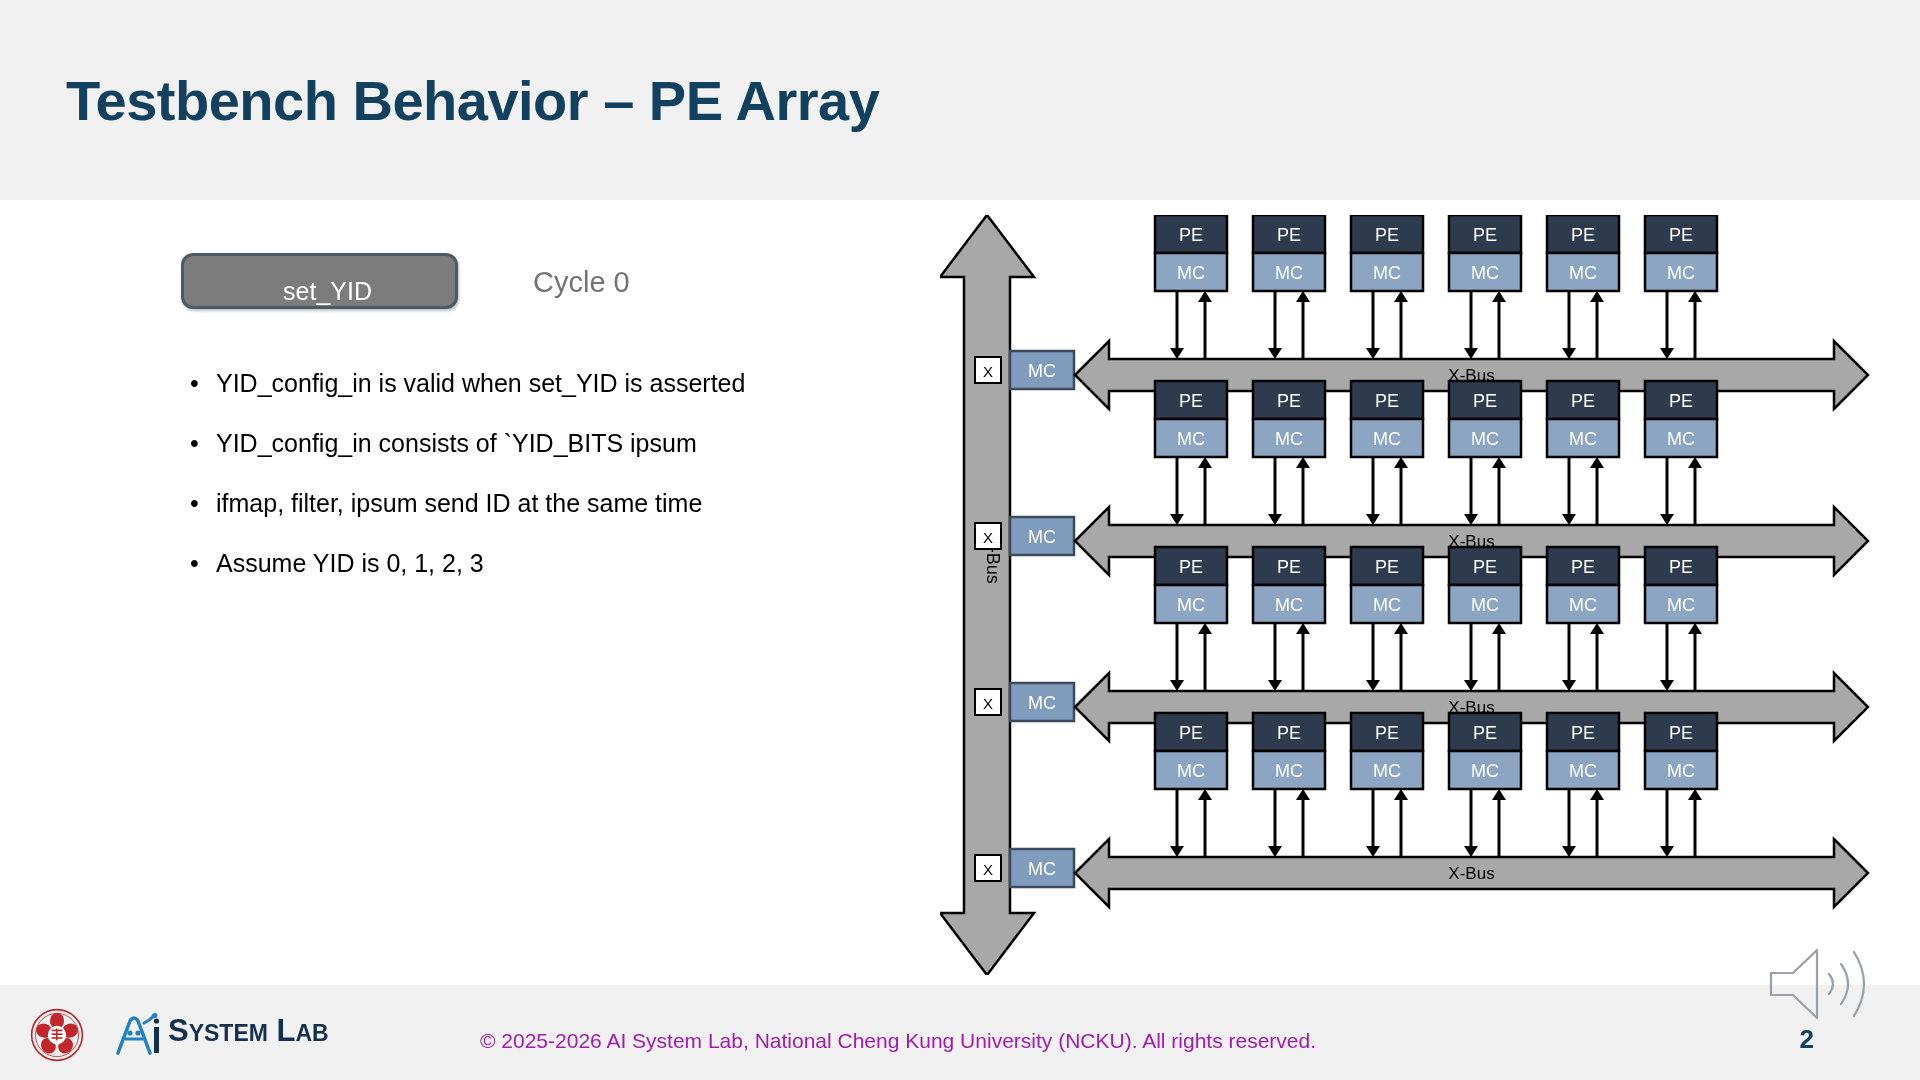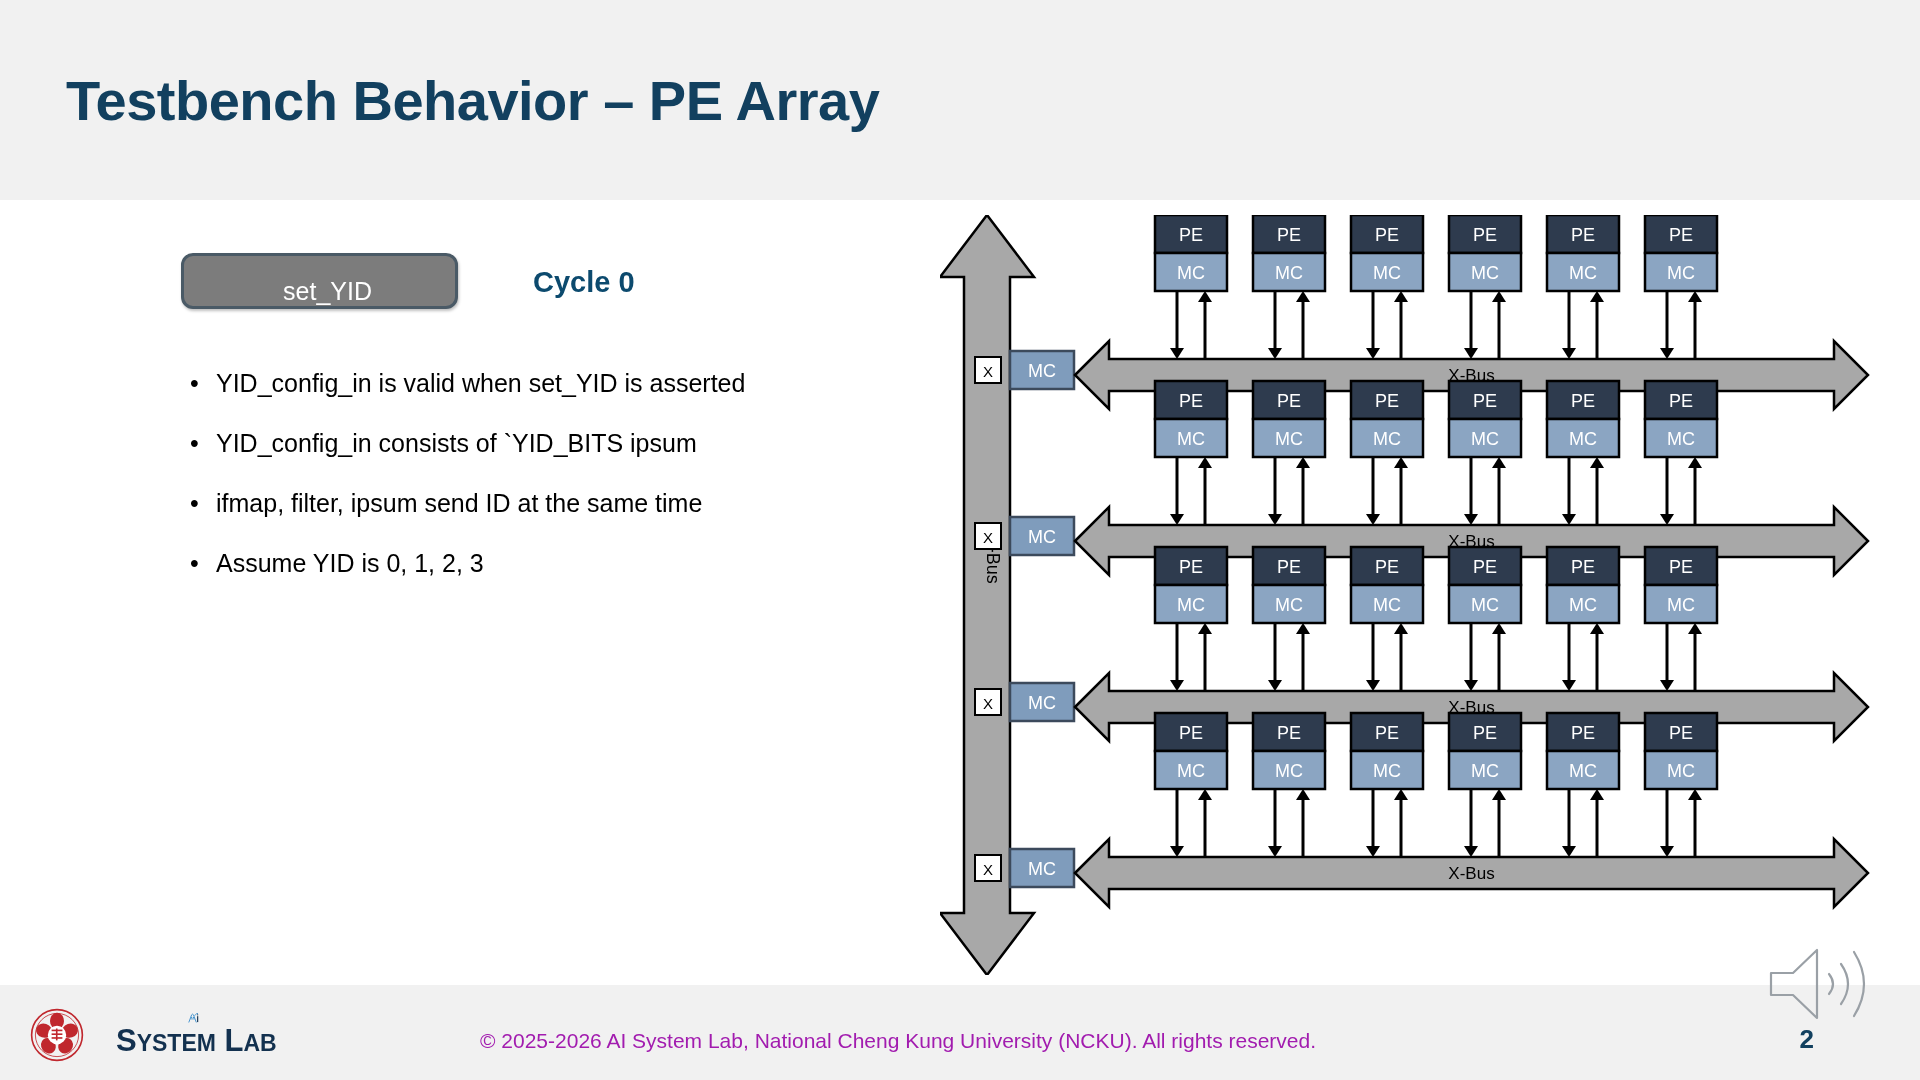--- a/index.html
+++ b/index.html
@@ -54,22 +54,22 @@
     align-items: flex-end;
     justify-content: center;
     box-shadow: 1px 2px 3px rgba(0,0,0,0.25);
     padding-left: 16px;
   }
   #cycle-label {
     position: absolute;
     left: 533px;
     top: 266px;
     font-size: 29px;
-    font-weight: bold;
-    color: #0c4a6e;
+    font-weight: normal;
+    color: #737373;
     white-space: nowrap;
   }
 
   #bullet-list {
     position: absolute;
     left: 190px;
     top: 366px;
     width: 720px;
   }
   .bullet-row {
@@ -116,22 +116,21 @@
     top: 1008px;
     width: 54px;
     height: 54px;
   }
   #lab-logo {
     position: absolute;
     left: 110px;
     top: 1013px;
     height: 46px;
     display: flex;
-    align-items: center;
-    flex-direction: column;
+    align-items: flex-start;
   }
   #lab-wordmark {
     font-size: 31px;
     font-weight: bold;
     color: #13314f;
     letter-spacing: 0px;
     margin-left: 6px;
     white-space: nowrap;
   }
   #lab-wordmark .sm { font-size: 23px; }

